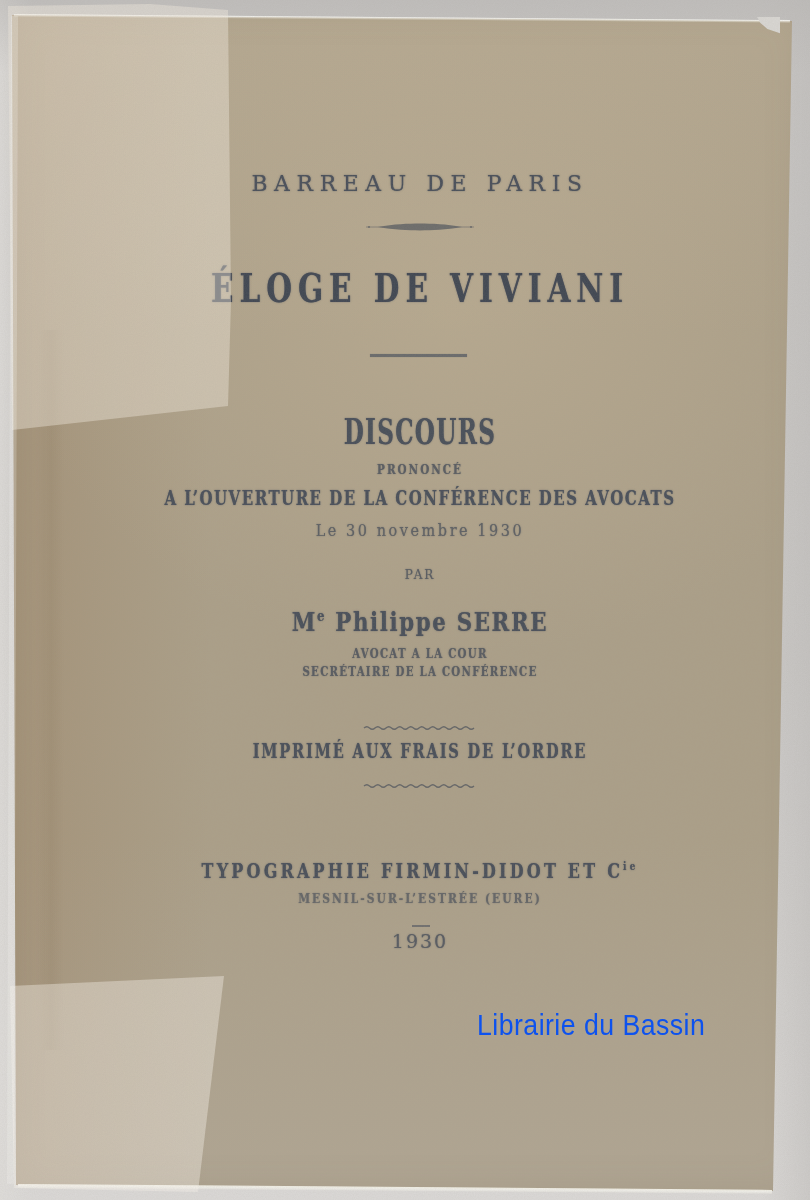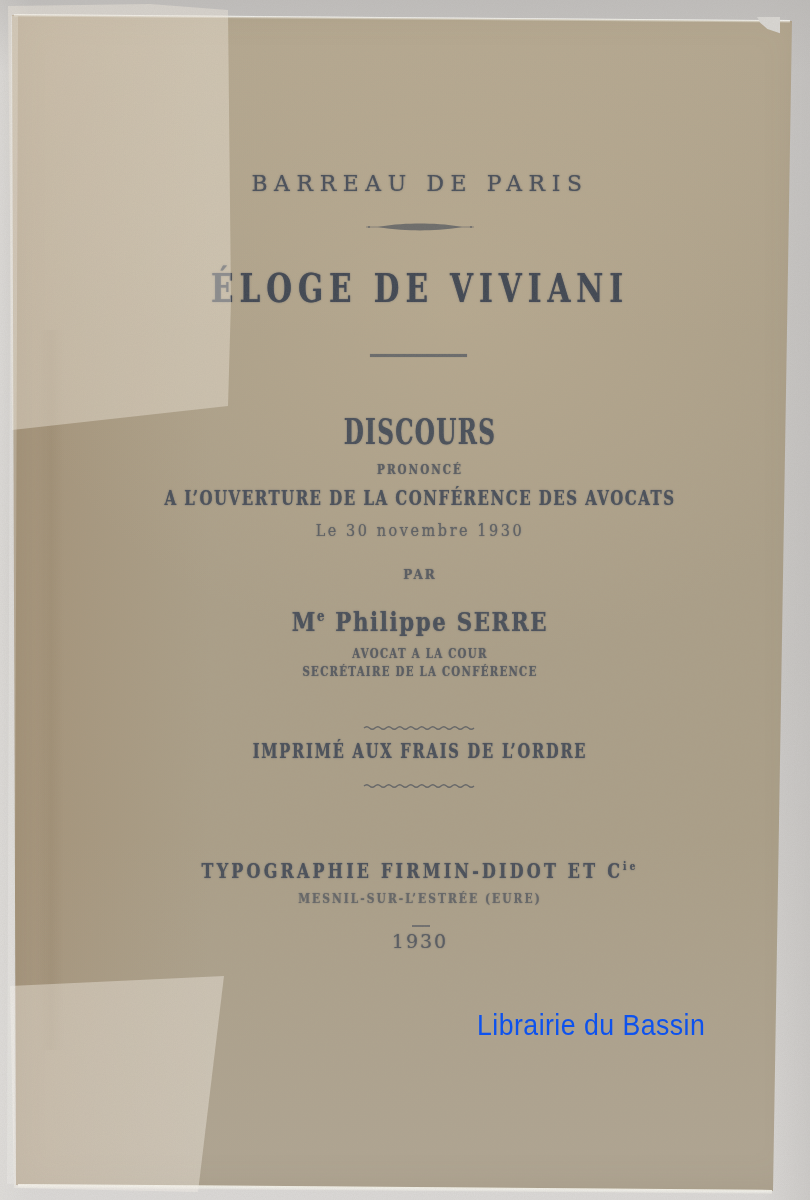--- a/index.html
+++ b/index.html
@@ -34,21 +34,21 @@
   .line{position:absolute;width:100%;text-align:center;line-height:1;white-space:nowrap;
         color:rgba(71,77,88,0.92);}
   .soft{text-shadow:0 0 1px rgba(71,77,88,0.75), 0 0 2.5px rgba(71,77,88,0.30);}
   .series{top:172px;font-size:23px;letter-spacing:7px;transform:scaleX(0.95);}
   .title{top:268px;font-size:40px;font-weight:600;letter-spacing:8px;transform:scaleX(0.74);
          color:rgba(62,68,80,0.92);}
   .discours{top:414px;font-size:35px;font-weight:700;letter-spacing:2px;transform:scaleX(0.66);}
   .prononce{top:463px;font-size:13px;font-weight:700;letter-spacing:2.5px;transform:scaleX(0.8);opacity:.85;}
   .occasion{top:488px;font-size:20px;font-weight:700;letter-spacing:2px;transform:scaleX(0.75);}
   .datel{top:522px;font-size:17px;letter-spacing:3px;transform:scaleX(0.85);opacity:.8;}
-  .par{top:569px;font-size:12px;font-weight:700;letter-spacing:2px;opacity:.85;}
+  .par{top:569px;font-size:12px;font-weight:400;letter-spacing:2px;opacity:.85;}
   .author{top:609px;font-size:26px;font-weight:700;letter-spacing:2px;transform:scaleX(0.82);}
   .author sup{font-size:0.55em;vertical-align:super;}
   .role1{top:648px;font-size:12px;font-weight:600;letter-spacing:1.5px;transform:scaleX(0.85);opacity:.85;}
   .role2{top:666px;font-size:12px;font-weight:600;letter-spacing:1.5px;transform:scaleX(0.85);opacity:.85;}
   .funding{top:741px;font-size:20px;font-weight:700;letter-spacing:2.5px;transform:scaleX(0.73);}
   .printer{top:861px;font-size:20px;font-weight:600;letter-spacing:4px;transform:scaleX(0.80);}
   .printer sup{font-size:0.55em;vertical-align:super;}
   .location{top:892px;font-size:13px;font-weight:600;letter-spacing:2.5px;transform:scaleX(0.82);opacity:.72;}
   .year{top:932px;font-size:19px;letter-spacing:2px;opacity:.85;}
   .divider{position:absolute;left:50%;}

